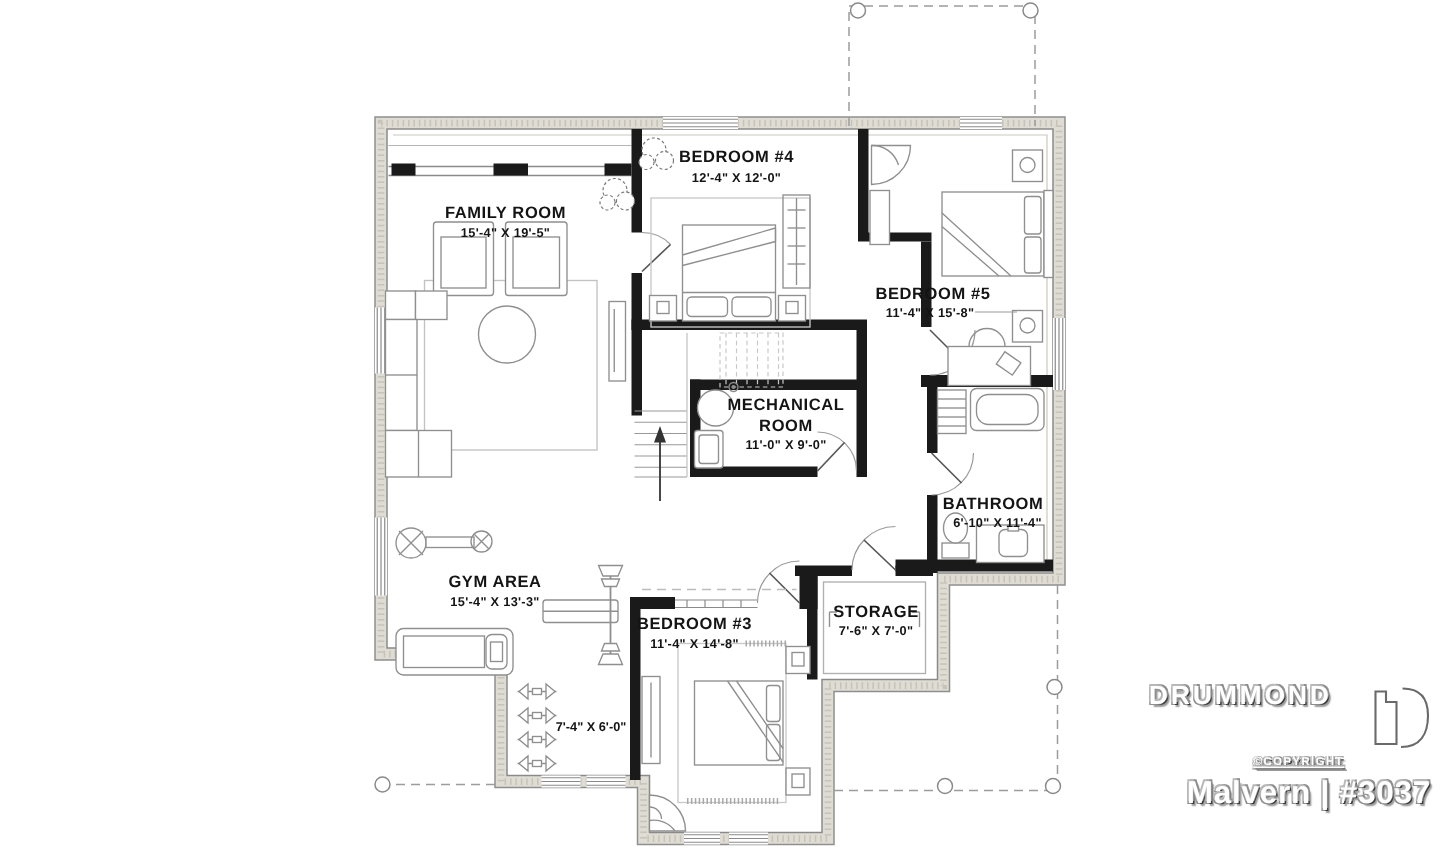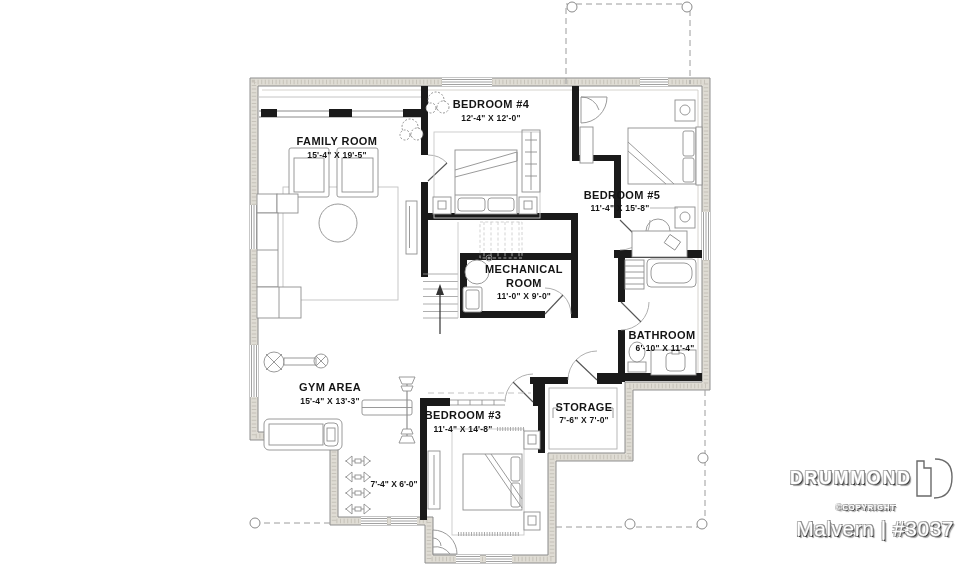--- a/index.html
+++ b/index.html
@@ -5,25 +5,25 @@
   html,body{margin:0;padding:0;background:#ffffff;}
   body{width:960px;height:569px;position:relative;font-family:"Liberation Sans",sans-serif;overflow:hidden;}
   #plan-wrap{position:absolute;left:0;top:0;width:960px;height:569px;}
   svg text{font-family:"Liberation Sans",sans-serif;fill:#141414;}
   .room-name{font-size:11px;font-weight:bold;letter-spacing:.4px;}
   .room-dims{font-size:8.5px;font-weight:bold;letter-spacing:.2px;}
   .small-dims{font-size:8.5px;font-weight:bold;}
   
   #branding{position:absolute;right:6px;top:454px;display:flex;flex-direction:column;align-items:flex-end;}
   .emboss{color:#ffffff;text-shadow:-1px -1px 0 #b8b8b8,1px -1px 0 #8f8f8f,-1px 1px 0 #8f8f8f,1px 1px 0 #3d3d3d,2px 2px 1px #9a9a9a;}
-  #brand-row{display:flex;flex-direction:row;align-items:center;gap:0;}
+  #brand-row{display:flex;flex-direction:row;align-items:flex-start;gap:24px;}
   #brand-names{display:flex;flex-direction:column;align-items:flex-end;line-height:1.04;}
   .brand-line{font-size:17.5px;font-weight:bold;letter-spacing:2px;white-space:nowrap;}
-  .copyright{font-size:7.5px;font-weight:bold;letter-spacing:1px;margin-top:1px;margin-right:58px;}
-  .plan-name{font-size:21px;font-weight:normal;letter-spacing:.5px;margin-top:5px;white-space:nowrap;margin-left:20px;}
+  .copyright{font-size:7.5px;font-weight:bold;letter-spacing:1px;margin-top:1px;margin-right:58px;text-decoration:underline;}
+  .plan-name{font-size:21px;font-weight:bold;letter-spacing:.5px;margin-top:5px;white-space:nowrap;margin-left:20px;}
 </style>
 </head>
 <body>
 
 <div id="plan-wrap">
 <svg width="960" height="569" viewBox="0 0 960 569">
 
   <g>
     <polygon points="250,78 710,78 710,390 633,390 633,461 556,461 556,563 425,563 425,525 330,525 330,440 250,440" fill="#dfdcd4" stroke="#8f8f8f" stroke-width="1"></polygon>
     <path d="M254,82 H706 V386 H629 V457 H552 V559 H429 V521 H334 V436 H254 Z" fill="none" stroke="#b7b3a9" stroke-width="4.5" stroke-dasharray="1 2.6" opacity="0.6"></path>

